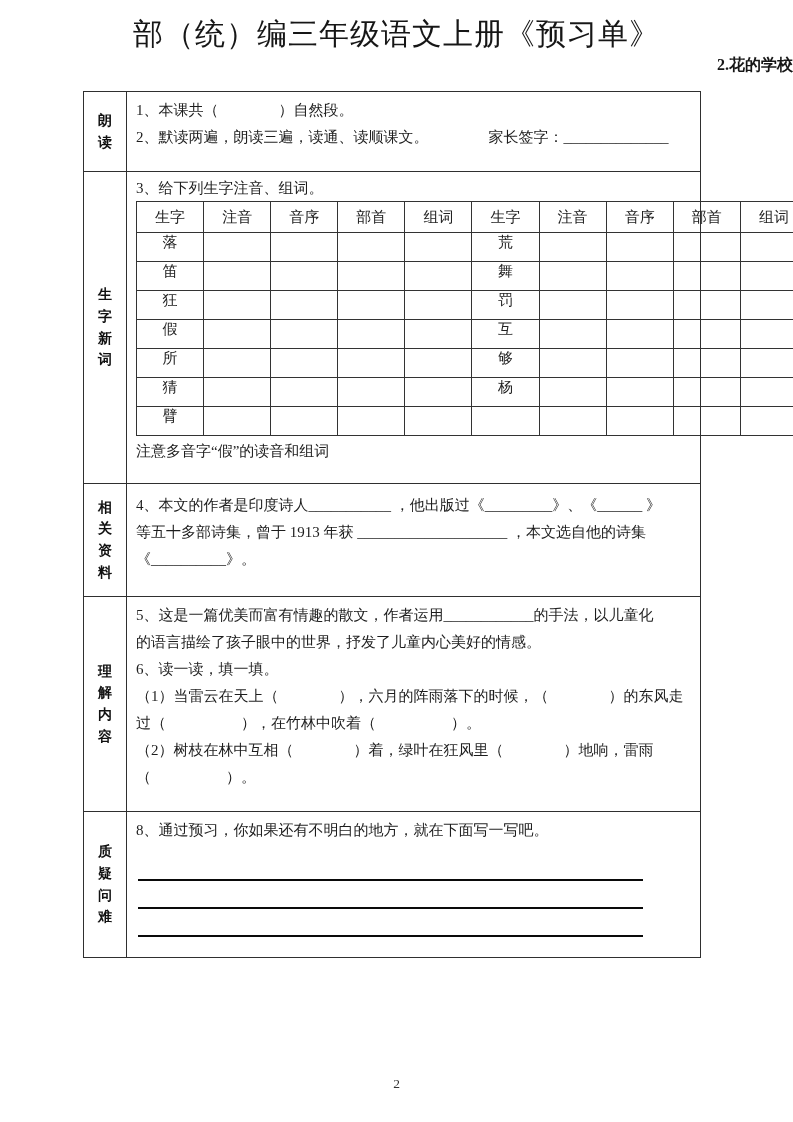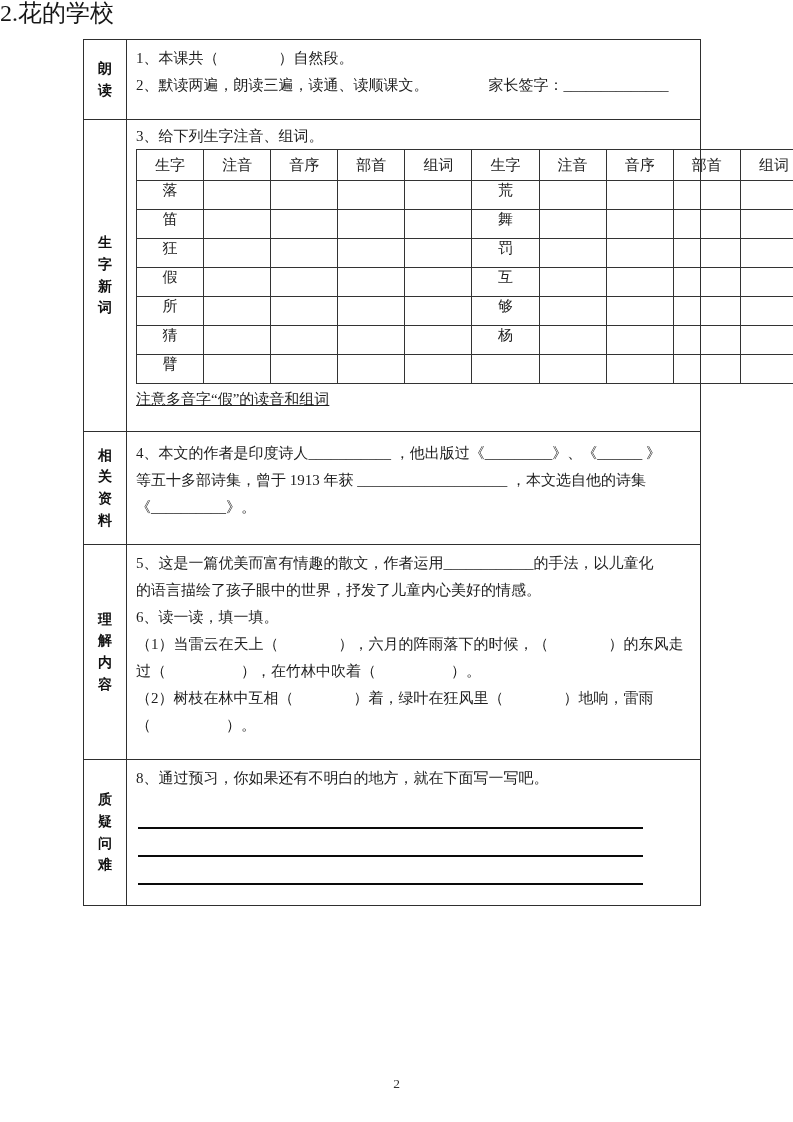--- a/index.html
+++ b/index.html
@@ -6,21 +6,21 @@
   body{
     width:793px;height:1122px;
     font-family:"Liberation Serif","DejavU Serif",serif;
     color:#1d1d1d;position:relative;overflow:hidden;
   }
   .title{
     text-align:center;padding-top:16px;font-size:30px;line-height:36px;
     letter-spacing:1px;font-weight:500;color:#161616;
   }
   .subtitle{
-    text-align:left;font-size:24px;line-height:26px;font-weight:normal;color:#161616;
+    text-align:right;font-size:16px;line-height:26px;font-weight:bold;color:#161616;
   }
   table.main{
     margin:13px 0 0 83px;width:618px;
     border-collapse:collapse;table-layout:fixed;
   }
   table.main td{
     border:1.6px solid #2f2f2f;vertical-align:top;
   }
   td.lab{
     width:42px;text-align:center;vertical-align:middle !important;padding:0;
@@ -33,35 +33,36 @@
   .para{white-space:pre-wrap;line-height:27px;font-size:15px;color:#1d1d1d;}
   table.word-table{
     border-collapse:collapse;table-layout:fixed;width:672px;
     margin:1px 0 3px 0;text-align:center;
   }
   table.word-table th,table.word-table td{
     border:1px solid #333;padding:0;font-weight:normal;font-size:15px;color:#222;
   }
   table.word-table th{height:30px;}
   table.word-table td{height:28px;}
-  .note{font-size:15px;line-height:24px;margin-top:2px;text-decoration:underline;}
+  .note{font-size:15px;line-height:24px;margin-top:2px;}
   .ans-line{
     width:505px;height:26px;border-bottom:2px solid #0a0a0a;margin-left:2px;
   }
   .ans-line.first{margin-top:9px;}
   .pageno{
     position:absolute;left:0;top:1076px;width:100%;
     text-align:center;font-size:13.5px;color:#333;
   }
 </style>
 </head>
 <body>
 
 <div>
 
+  <div class="title">部（统）编三年级语文上册《预习单》</div>
   <div class="subtitle">2.花的学校</div>
 
   <table class="main">
 
     <tbody>
         <tr>
       <td class="lab" style="height:71px">
         <div class="vlabel">朗读</div>
       </td>
       <td class="con">

